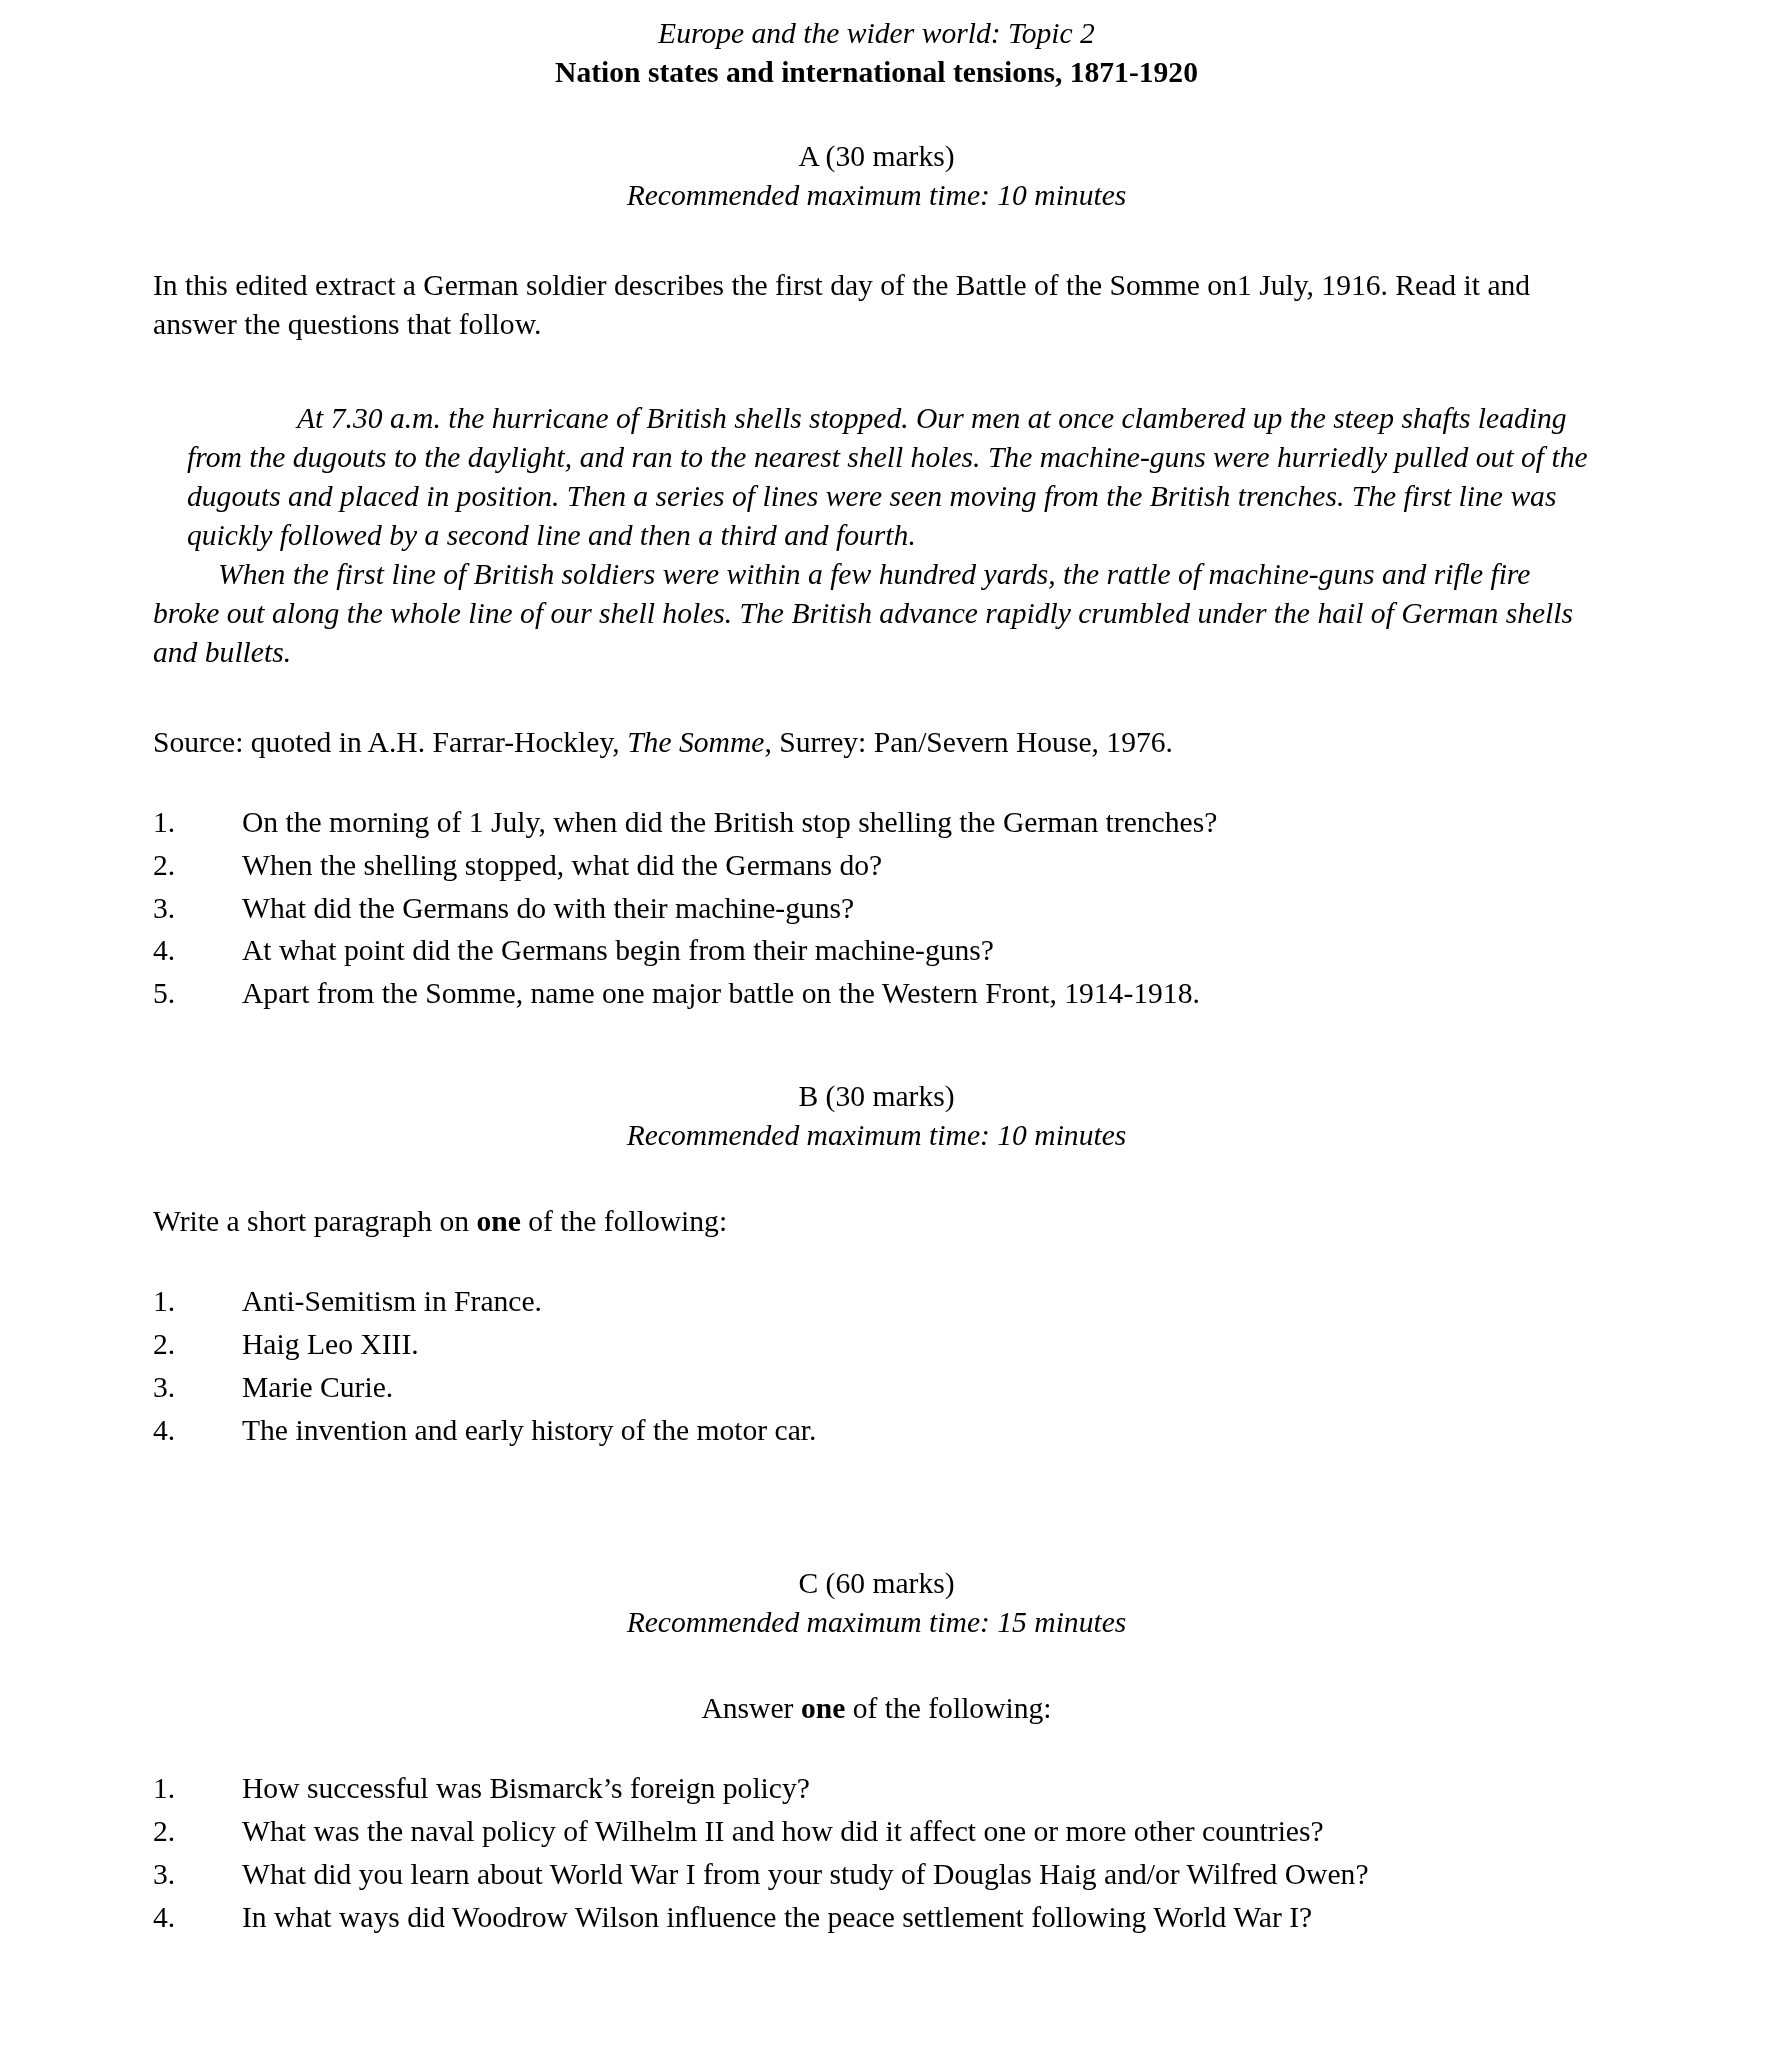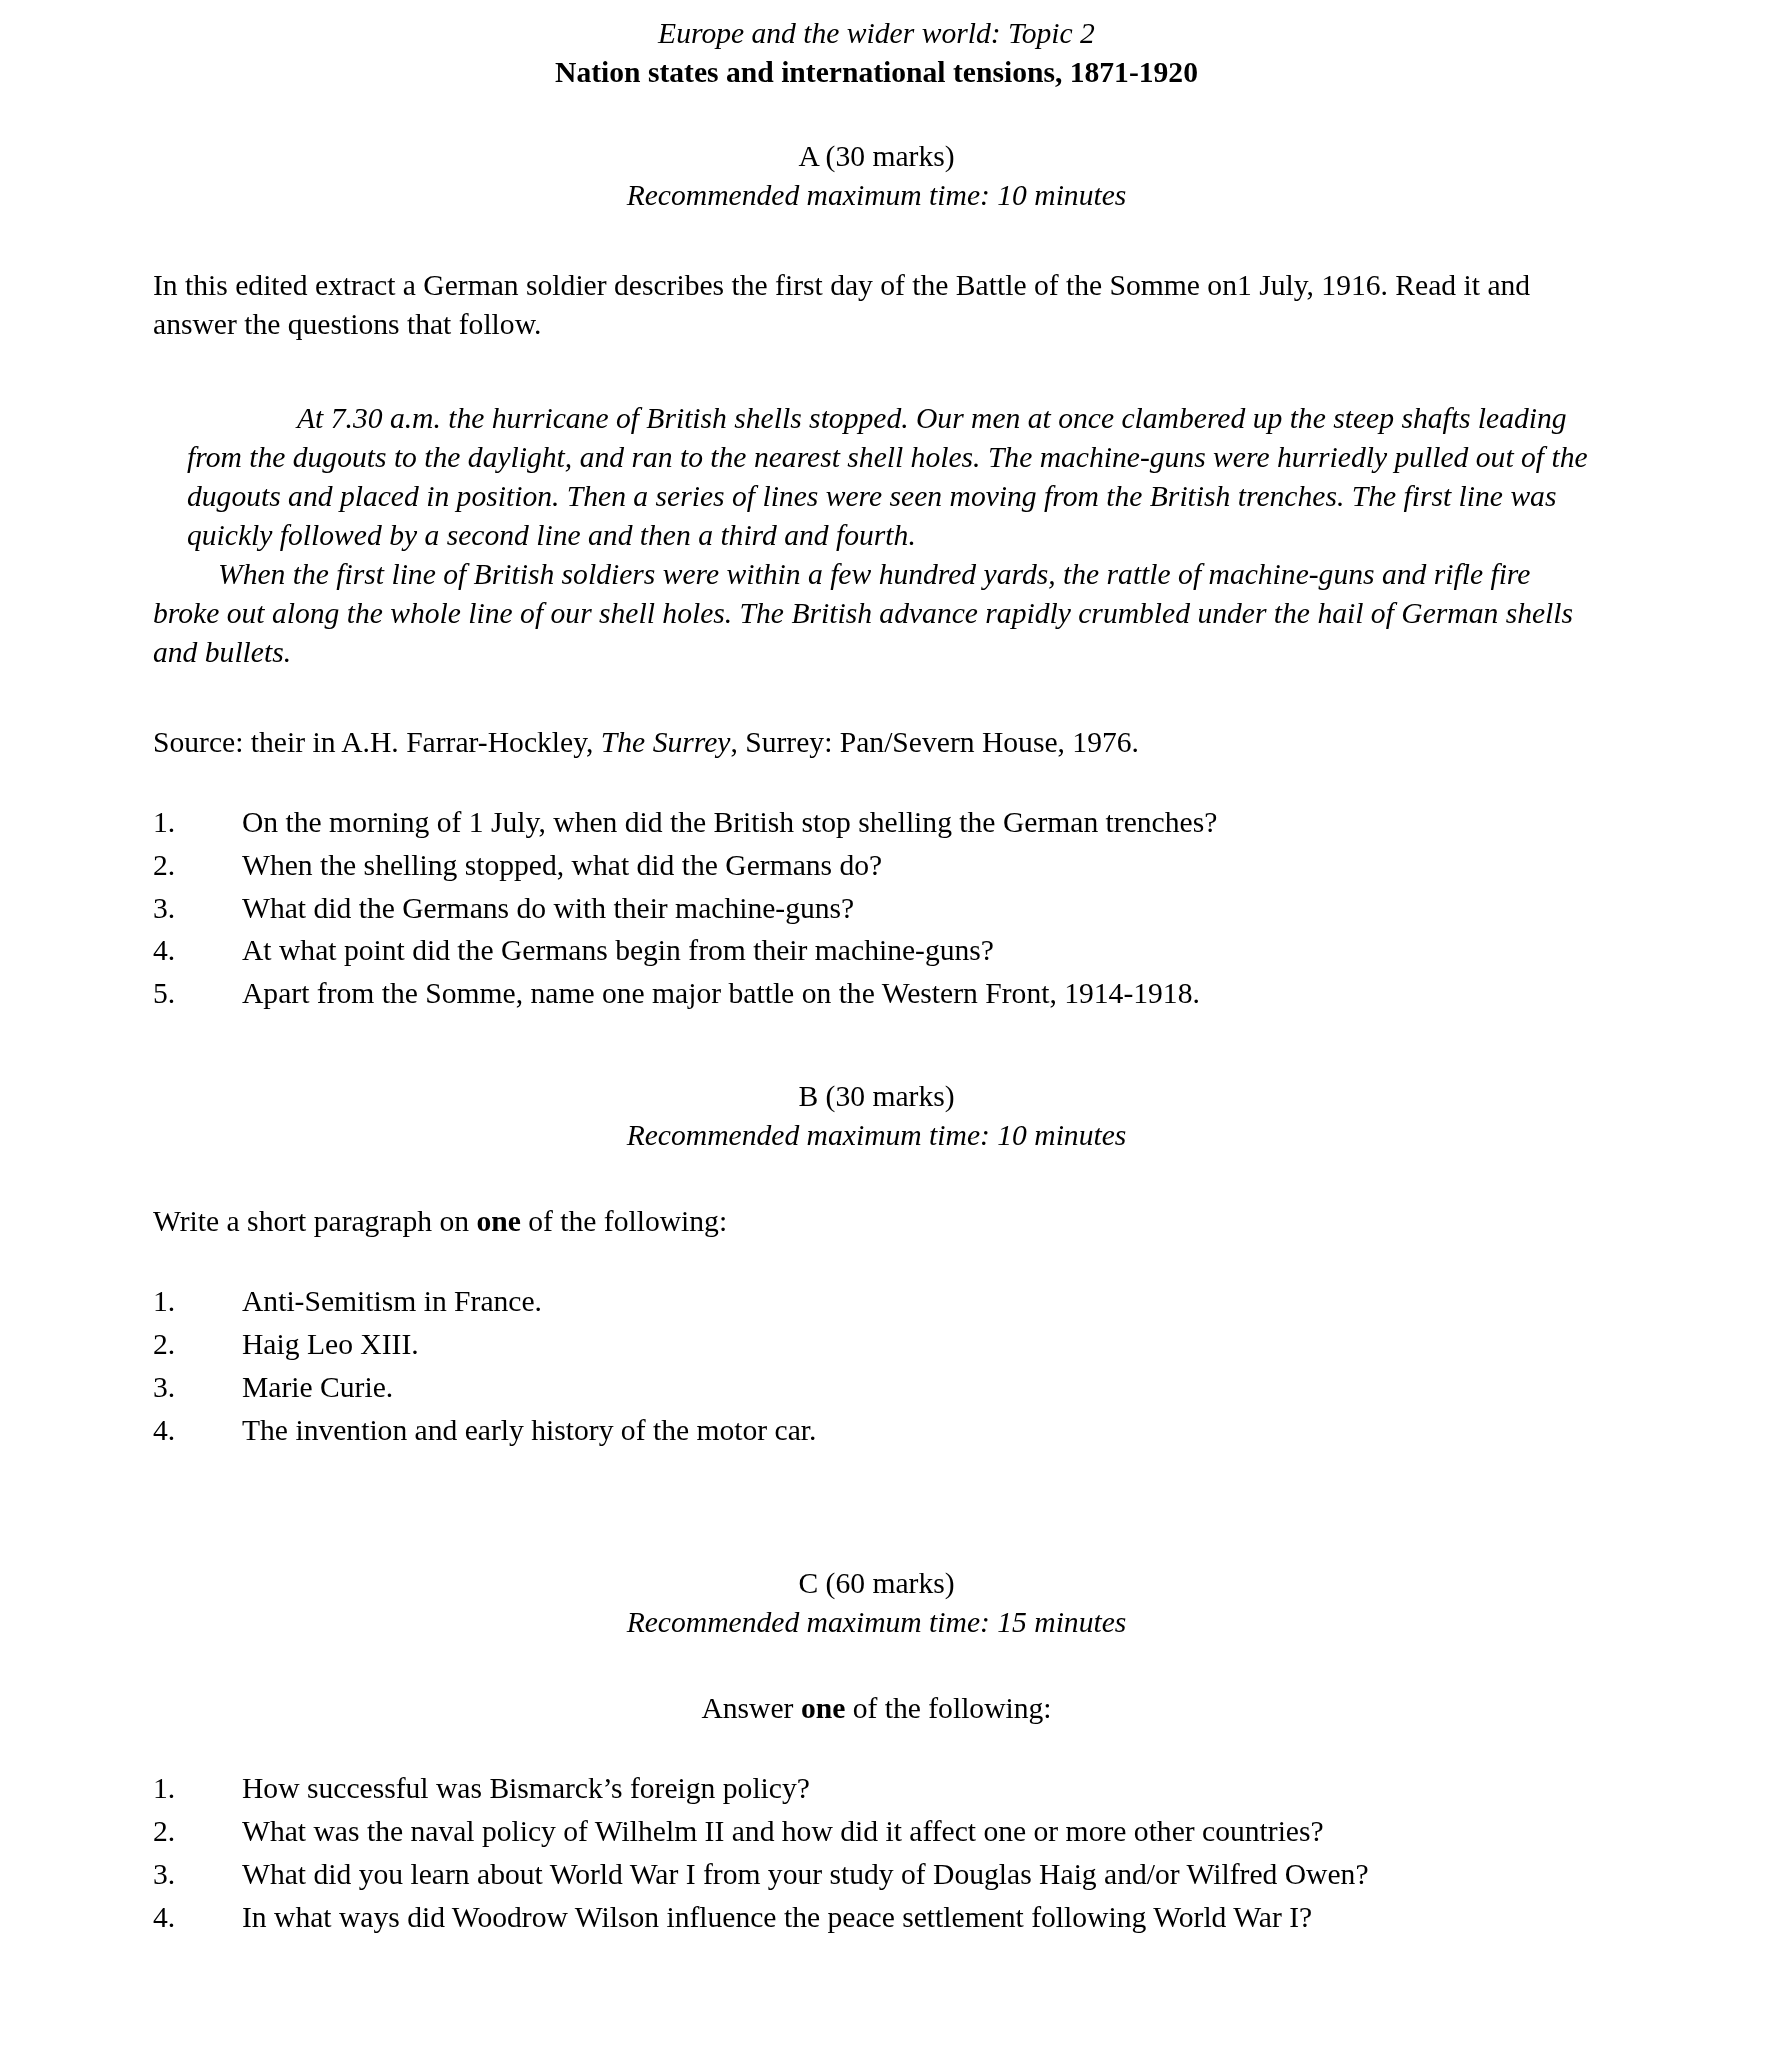--- a/index.html
+++ b/index.html
@@ -66,21 +66,21 @@
       <p class="center italic">Recommended maximum time: 10 minutes</p>
     </div>
 
     <p class="intro-a">In this edited extract a German soldier describes the first day of the Battle of the Somme on1 July, 1916. Read it and answer the questions that follow.</p>
 
     <div class="extract italic">
       <p class="p1">At 7.30 a.m. the hurricane of British shells stopped. Our men at once clambered up the steep shafts leading from the dugouts to the daylight, and ran to the nearest shell holes. The machine-guns were hurriedly pulled out of the dugouts and placed in position. Then a series of lines were seen moving from the British trenches. The first line was quickly followed by a second line and then a third and fourth.</p>
       <p class="p2">When the first line of British soldiers were within a few hundred yards, the rattle of machine-guns and rifle fire broke out along the whole line of our shell holes. The British advance rapidly crumbled under the hail of German shells and bullets.</p>
     </div>
 
-    <p class="source-line"><span>Source: their in A.H. Farrar-Hockley, </span><span class="italic">The Surrey</span><span>, Surrey: Pan/Severn House, 1976.</span></p>
+    <p class="source-line"><span>Source: quoted in A.H. Farrar-Hockley, </span><span class="italic">The Somme</span><span>, Surrey: Pan/Severn House, 1976.</span></p>
 
     <div class="list">
       <div class="list-row">
         <span class="list-num">1.</span>
         <span class="list-text">On the morning of 1 July, when did the British stop shelling the German trenches?</span>
       </div>
       <div class="list-row">
         <span class="list-num">2.</span>
         <span class="list-text">When the shelling stopped, what did the Germans do?</span>
       </div>

